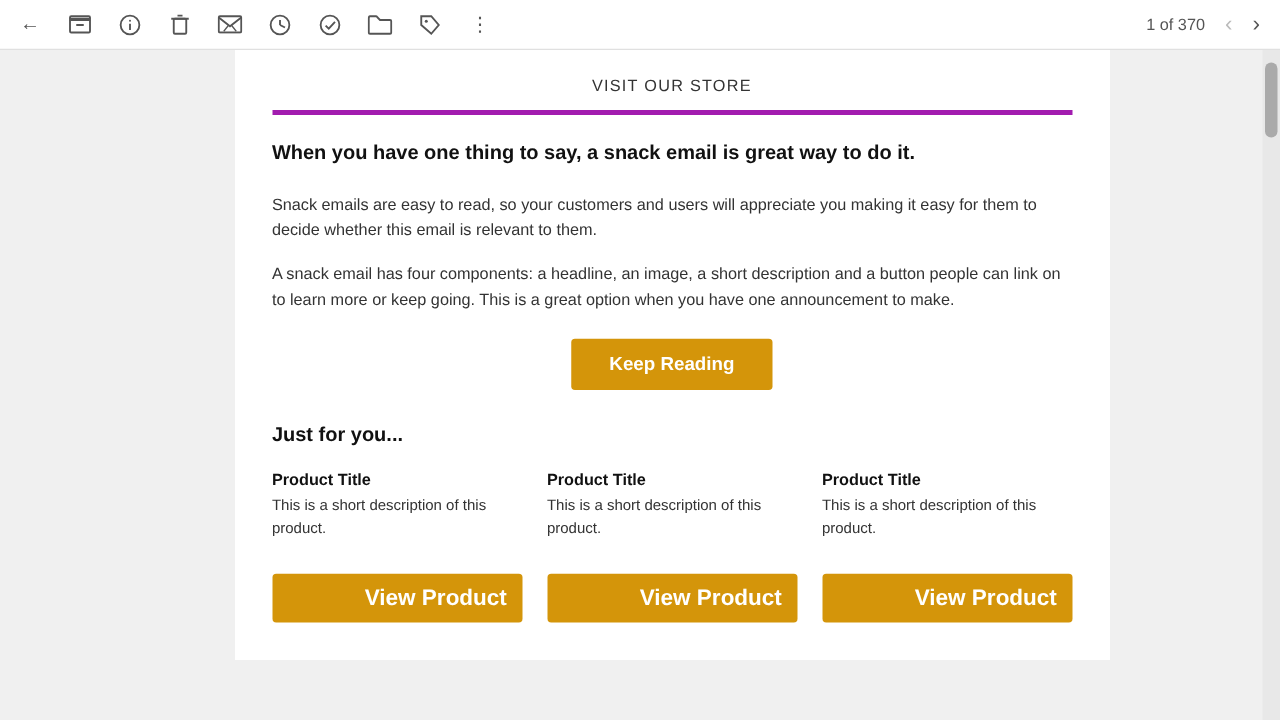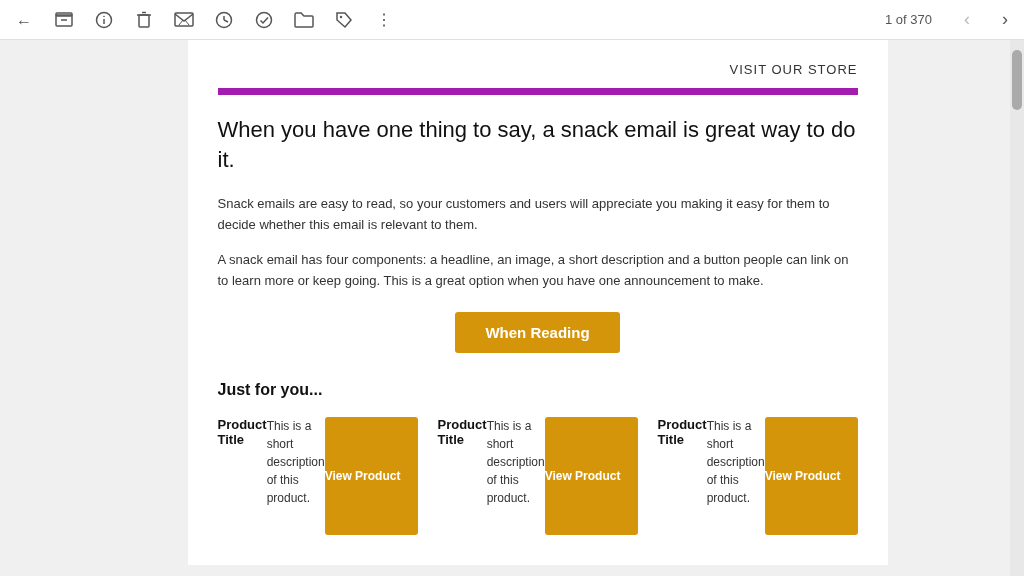--- a/index.html
+++ b/index.html
@@ -25,21 +25,21 @@
     }
     .toolbar-left {
       display: flex;
       align-items: center;
       gap: 16px;
       flex: 1;
     }
     .toolbar-right {
       display: flex;
       align-items: center;
-      gap: 24px;
+      gap: 8px;
     }
     .toolbar-icon {
       color: #555;
       font-size: 16px;
       cursor: pointer;
       display: flex;
       align-items: center;
       justify-content: center;
       width: 24px;
       height: 24px;
@@ -80,36 +80,36 @@
     }
 
     .email-container {
       background: #ffffff;
       max-width: 700px;
       margin: 0 auto;
       padding: 20px 30px 30px 30px;
     }
 
     .visit-store-section {
-      text-align: right;
+      text-align: center;
       padding-bottom: 10px;
-      border-bottom: 7px solid #a21caf;
+      border-bottom: 4px solid #a21caf;
       margin-bottom: 20px;
     }
 
     .visit-store-text {
       font-size: 13px;
       letter-spacing: 1px;
       color: #333;
       font-weight: normal;
     }
 
     .headline {
-      font-size: 22px;
-      font-weight: normal;
+      font-size: 16px;
+      font-weight: bold;
       color: #111;
       margin-bottom: 20px;
       line-height: 1.35;
     }
 
     .body-text {
       font-size: 13px;
       color: #333;
       line-height: 1.6;
       margin-bottom: 14px;
@@ -139,21 +139,21 @@
     }
 
     .products-grid {
       display: flex;
       gap: 20px;
     }
 
     .product-card {
       flex: 1;
       display: flex;
-      flex-direction: row;
+      flex-direction: column;
     }
 
     .product-title {
       font-size: 13px;
       font-weight: bold;
       color: #111;
       margin-bottom: 4px;
     }
 
     .product-desc {
@@ -161,26 +161,26 @@
       color: #333;
       line-height: 1.5;
       margin-bottom: 28px;
       flex: 1;
     }
 
     .view-product-btn {
       background: #d4950a;
       color: #ffffff;
       border: none;
-      padding: 9px 0;
-      font-size: 12px;
+      padding: 9px 12px;
+      font-size: 18px;
       font-weight: bold;
       cursor: pointer;
       border-radius: 3px;
-      text-align: left;
+      text-align: right;
       display: block;
       width: 100%;
     }
 
     
     .right-sidebar {
       width: 14px;
       background: #e8e8e8;
       flex-shrink: 0;
       position: relative;
@@ -273,21 +273,21 @@
       <div class="visit-store-section">
         <span class="visit-store-text">VISIT OUR STORE</span>
       </div>
 
       <h1 class="headline">When you have one thing to say, a snack email is great way to do it.</h1>
 
       <p class="body-text">Snack emails are easy to read, so your customers and users will appreciate you making it easy for them to decide whether this email is relevant to them.</p>
       <p class="body-text">A snack email has four components: a headline, an image, a short description and a button people can link on to learn more or keep going. This is a great option when you have one announcement to make.</p>
 
       <div class="keep-reading-section">
-        <button class="keep-reading-btn">When Reading</button>
+        <button class="keep-reading-btn">Keep Reading</button>
       </div>
 
       <h2 class="just-for-you-heading">Just for you...</h2>
 
       <div class="products-grid">
 
         <div class="product-card">
           <div class="product-title">Product Title</div>
           <div class="product-desc">This is a short description of this product.</div>
           <button class="view-product-btn">View Product</button>

